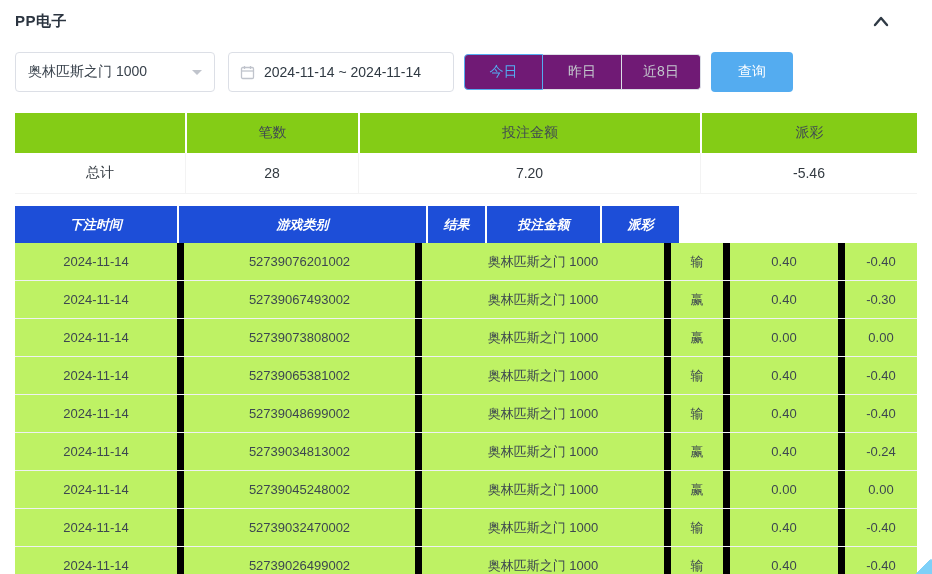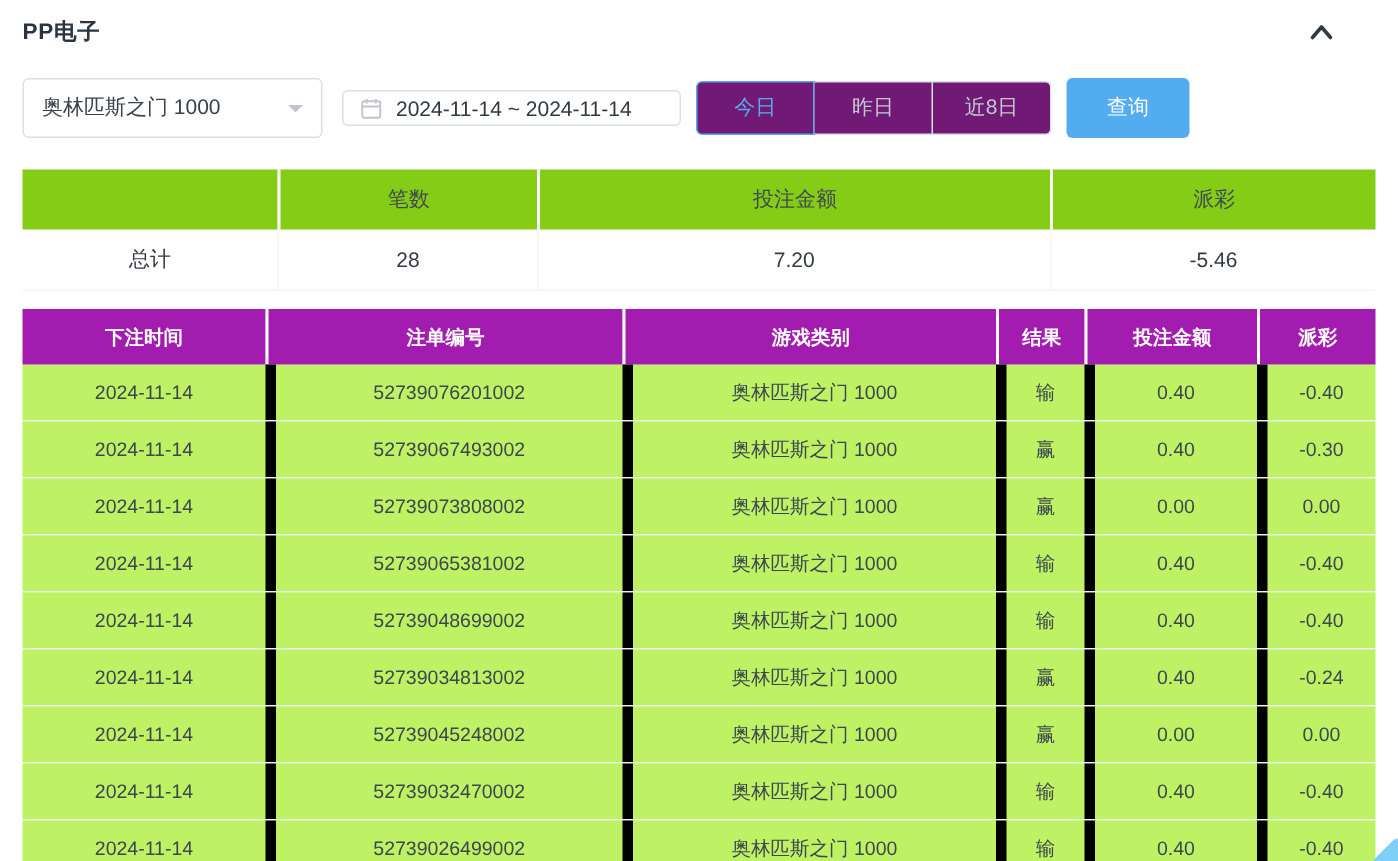--- a/index.html
+++ b/index.html
@@ -11,21 +11,21 @@
   .panel-header { display:flex; justify-content:space-between; align-items:center; padding-top:12px; }
   .title { font-size:15px; font-weight:bold; color:#2b3440; letter-spacing:.5px; }
   .collapse { margin-right:27px; cursor:pointer; line-height:0; }
 
   
   .controls { display:flex; align-items:center; margin-top:21px; }
   .select-box { width:200px; height:40px; border:1px solid #dcdfe6; border-radius:4px;
                 display:flex; align-items:center; justify-content:space-between;
                 padding:0 12px; font-size:14px; color:#39424c; cursor:pointer; background:#fff; }
   .caret { width:0; height:0; border:5px solid transparent; border-top-color:#c0c4cc; margin-top:6px; }
-  .date-box { margin-left:13px; width:226px; height:24px; border:1px solid #dcdfe6; border-radius:4px;
+  .date-box { margin-left:13px; width:226px; height:40px; border:1px solid #dcdfe6; border-radius:4px;
               display:flex; align-items:center; gap:9px; padding:0 11px; font-size:14px;
               color:#2f3942; cursor:pointer; background:#fff; }
   .btn-group { margin-left:10px; display:flex; }
   .seg { width:79px; height:36px; background:#701a75; border:1px solid #dcdfe6; color:#c3c7cd;
          font-size:14px; font-family:inherit; cursor:pointer; }
   .seg + .seg { border-left:none; }
   .seg:first-child { border-radius:4px 0 0 4px; }
   .seg:last-child { border-radius:0 4px 4px 0; }
   .seg.active { border:1px solid var(--accent); color:var(--accent); }
   .seg.active + .seg { border-left:1px solid transparent; border-left:none; }
@@ -39,21 +39,21 @@
   .sum-header .sc + .sc { border-left:2px solid #fff; }
   .sum-row { display:flex; height:41px; border-bottom:1px solid #f3f3f3; }
   .sum-row .sc { color:#333a41; font-size:14px; }
   .sum-row .sc + .sc { border-left:1px solid #f3f3f3; }
   .sc { display:flex; align-items:center; justify-content:center; }
   .c1 { width:170px; } .c2 { width:173px; } .c3 { width:342px; } .c4 { width:217px; }
 
   
   .tbl { margin-top:12px; width:902px; }
   .tbl-header { display:flex; height:37px; }
-  .tbl-header .tc { background:#a21caf; color:#fff; font-weight:bold; font-size:13px; }
+  .tbl-header .tc { background:#1d4ed8; color:#fff; font-weight:bold; font-size:13px;font-style:italic; }
   .tbl-header .tc + .tc { border-left:2px solid #fff; }
   .tbl-row { display:flex; height:38px; border-bottom:1px solid #eff1f3; background:#bef264; }
   .tbl-row .tc { color:#3d4750; font-size:13px; }
   .tbl-row .tc + .tc { border-left:7px solid #000000; }
   .tc { display:flex; align-items:center; justify-content:center; }
   .t1 { width:162px; } .t2 { width:238px; } .t3 { width:249px; }
   .t4 { width:59px; }  .t5 { width:115px; } .t6 { width:79px; }
   .neg { color:var(--negative); }
 
   
@@ -110,21 +110,20 @@
       <div class="sc c1">总计</div>
       <div class="sc c2">28</div>
       <div class="sc c3">7.20</div>
       <div class="sc c4 neg">-5.46</div>
     </div>
   </div>
 
   <div class="tbl">
     <div class="tbl-header">
       <div class="tc t1">下注时间</div>
-      <div class="tc t2">注单编号</div>
       <div class="tc t3">游戏类别</div>
       <div class="tc t4">结果</div>
       <div class="tc t5">投注金额</div>
       <div class="tc t6">派彩</div>
     </div>
     <div class="tbl-body">
 
         <div class="tbl-row">
           <div class="tc t1">2024-11-14</div>
           <div class="tc t2">52739076201002</div>

